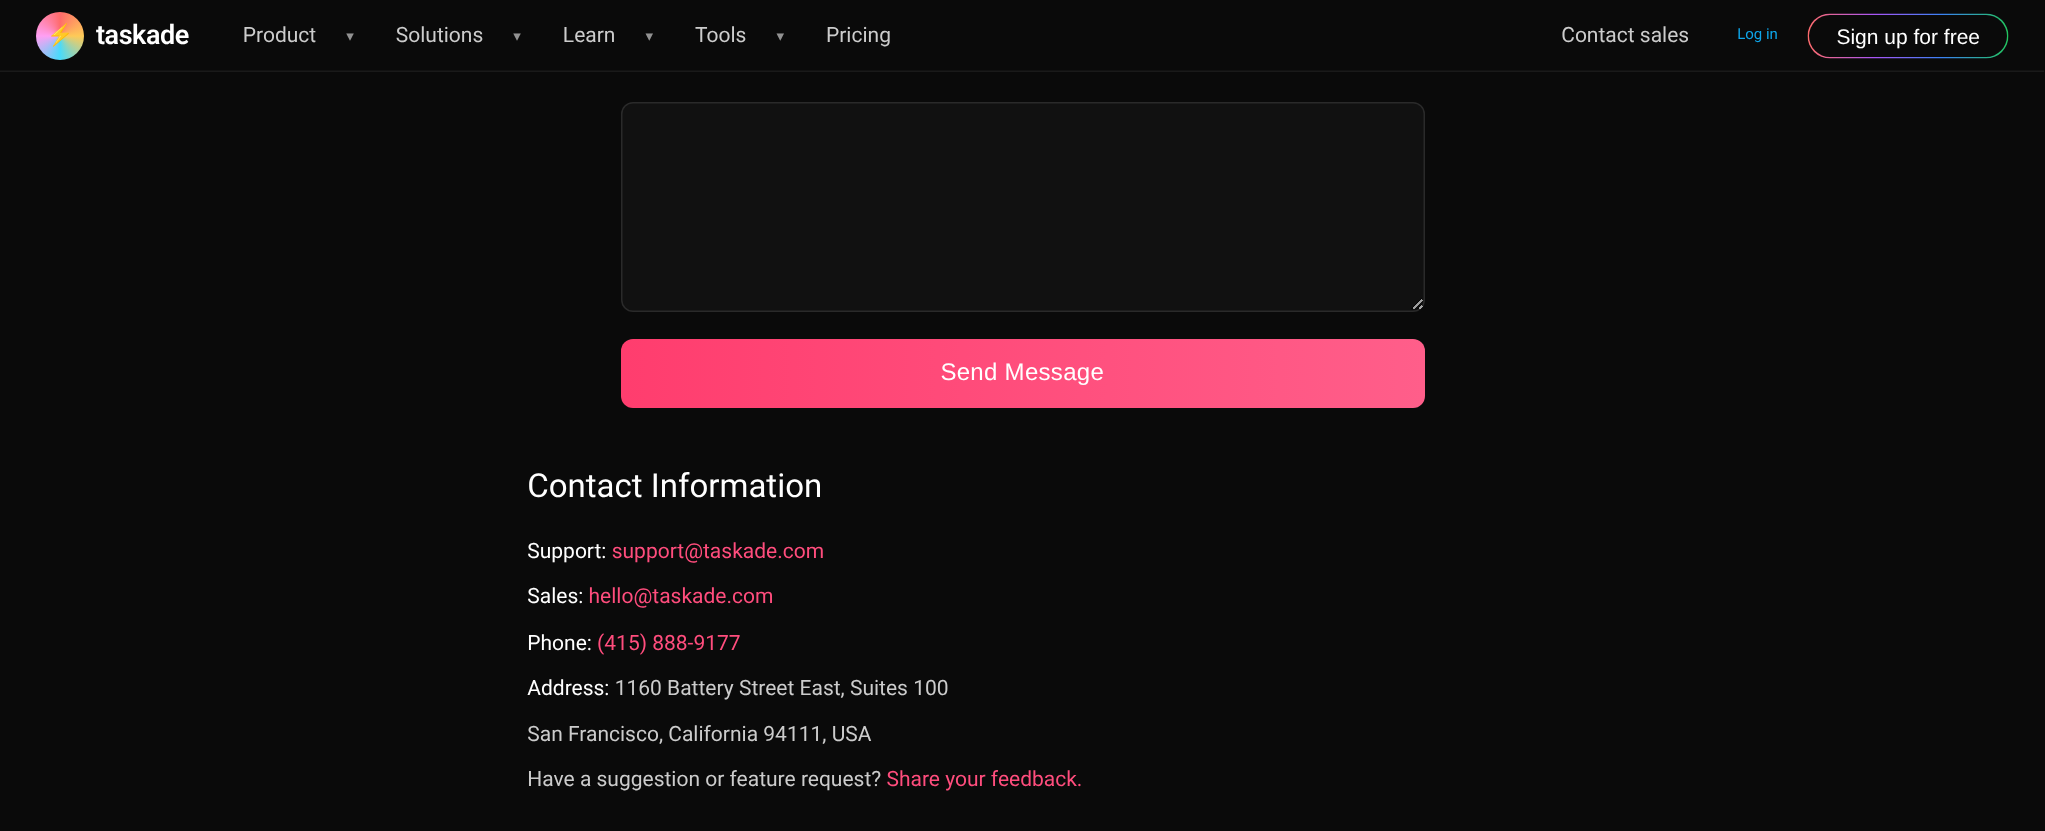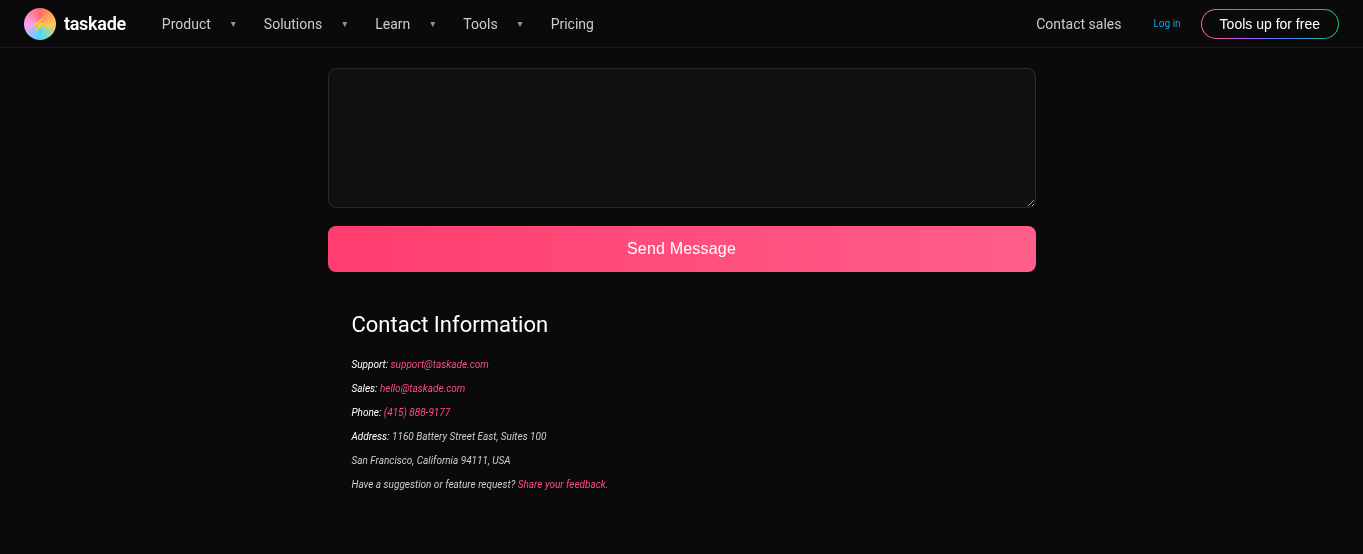--- a/index.html
+++ b/index.html
@@ -114,21 +114,21 @@
 
     
     .main-content {
       display: flex;
       flex-direction: column;
       align-items: center;
       padding: 20px 0 40px 0;
     }
 
     .form-area {
-      width: 708px;
+      width: 536px;
     }
 
     
     .message-textarea {
       width: 100%;
       height: 140px;
       background: #111111;
       border: 1px solid #2a2a2a;
       border-radius: 8px;
       color: #ffffff;
@@ -161,25 +161,24 @@
     }
 
     .contact-info h2 {
       font-size: 22px;
       font-weight: 400;
       color: #ffffff;
       margin-bottom: 20px;
     }
 
     .contact-line {
-      font-size: 10px;
+      font-size: 14px;
       color: #cccccc;
       margin-bottom: 8px;
       line-height: 1.6;
-      font-style: italic;
     }
 
     .contact-link {
       color: #ff4d7d;
       text-decoration: none;
     }
 
     .contact-label {
       color: #ffffff;
     }
@@ -210,21 +209,21 @@
       <span class="chevron">▾</span>
     </div>
     <div class="nav-item">
       <span>Pricing</span>
     </div>
   </div>
 
   <div class="nav-right">
     <span class="nav-contact-sales">Contact sales</span>
     <span class="nav-login">Log in</span>
-    <button class="nav-signup">Tools up for free</button>
+    <button class="nav-signup">Sign up for free</button>
   </div>
 </nav>
 
 <div class="main-content">
 
   <div class="form-area">
     <textarea class="message-textarea" style=""></textarea>
 
     <button class="send-btn">Send Message</button>
   </div>

